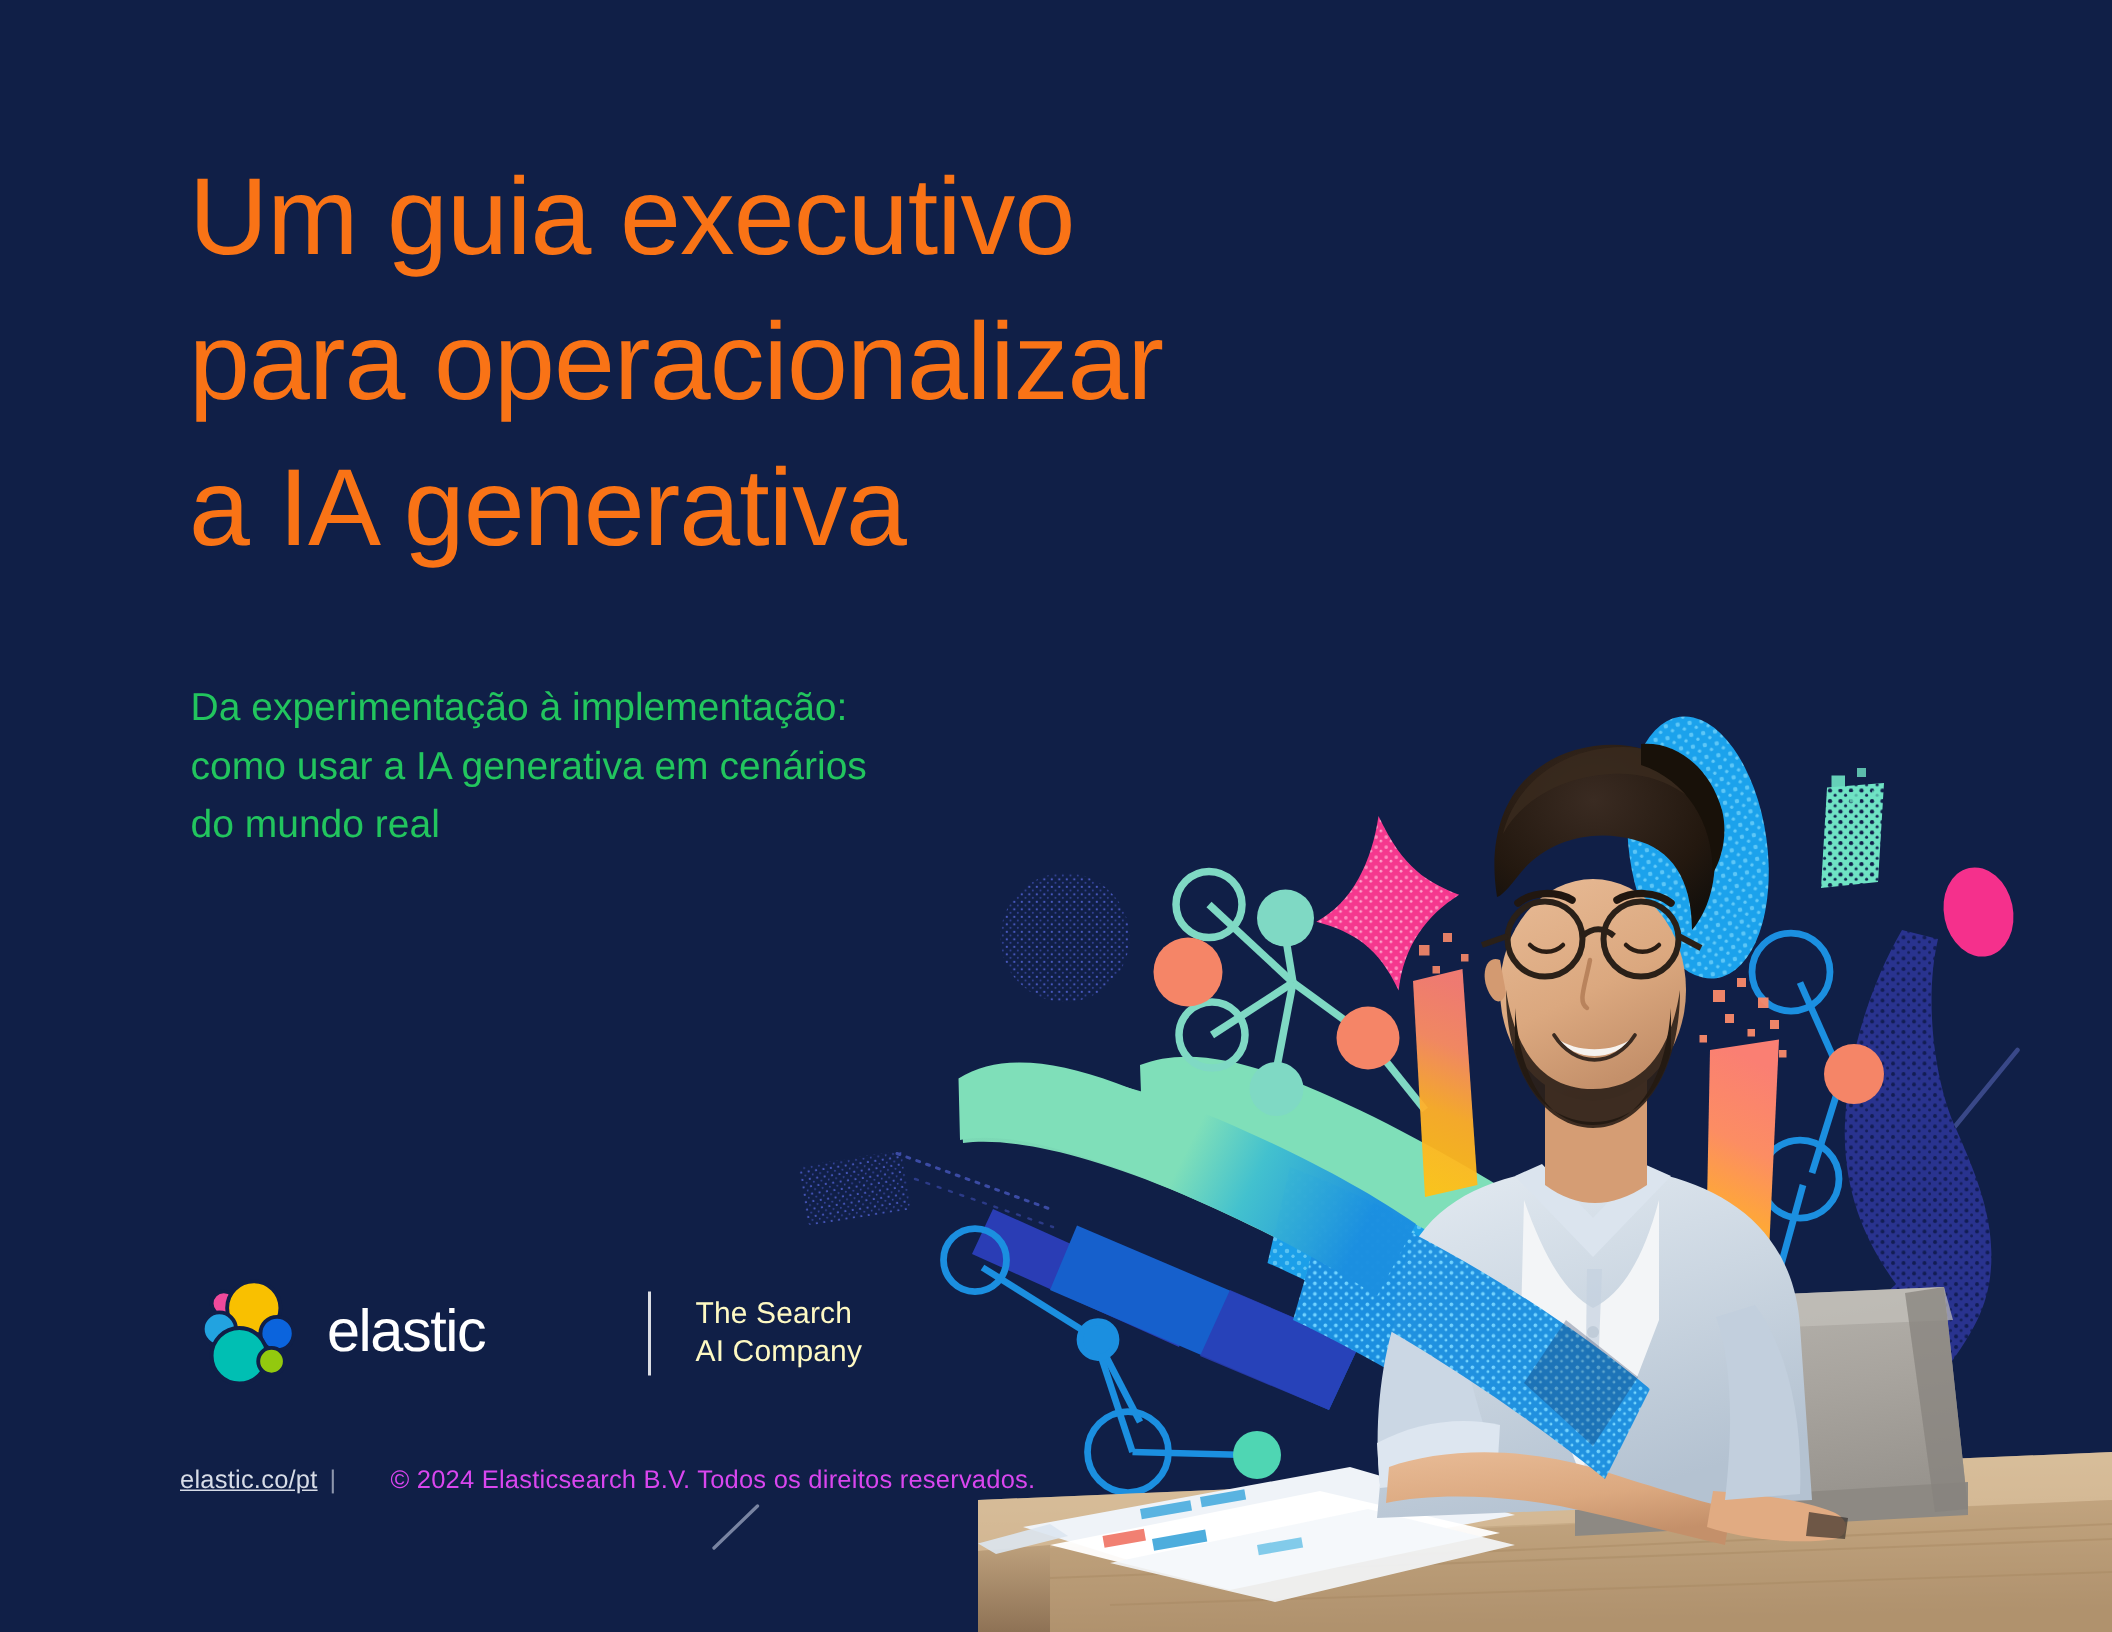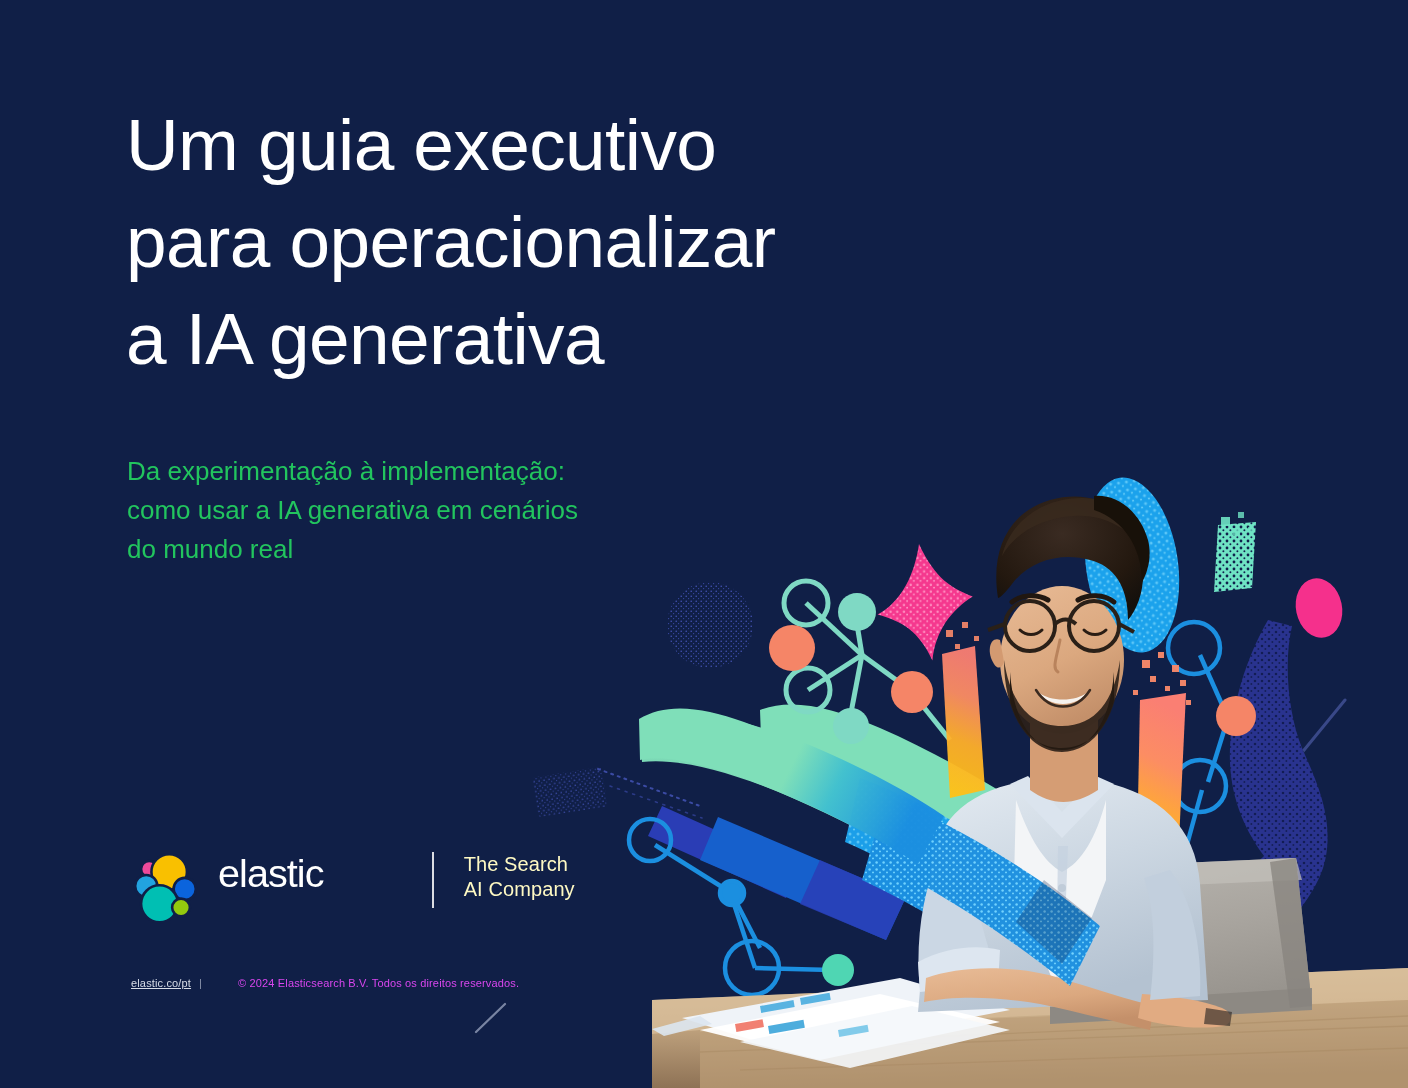--- a/index.html
+++ b/index.html
@@ -16,58 +16,58 @@
     overflow:hidden;
   }
 
   
   #art { position:absolute; inset:0; width:1408px; height:1088px; }
 
   
   .title {
     position:absolute; left:126px; top:96px;
     width:820px;
-    color:#ffffff;
+    color:#f97316;
     font-size:73px;
     line-height:97px;
     font-weight:400;
     letter-spacing:-0.6px;
     white-space:pre-line;
   }
   .subtitle {
     position:absolute; left:127px; top:452px;
     width:620px;
     color:#22c55e;
     font-size:26px;
     line-height:39px;
     font-weight:400;
     white-space:pre-line;
   }
 
   
   .logo-lockup {
     position:absolute; left:127px; top:852px;
-    display:flex; gap:17px;
+    display:flex; align-items:center; gap:17px;
   }
   .logo-mark { width:74px; height:74px; display:block; }
   .logo-word { height:46px; display:block; }
   .logo-divider {
     width:2px; height:56px; background:#ffffff; opacity:.85;
     margin-left:5px; margin-right:13px;
   }
   .logo-tag {
     color:#fef9c3; font-size:20px; line-height:25px;
     font-weight:400; white-space:pre-line; letter-spacing:.1px;
   }
 
   
   .footer {
-    position:absolute; left:131px; top:977px;
+    position:absolute; left:120px; top:977px;
     display:flex; align-items:flex-end; gap:0;
-    font-size:11px; color:#c6ccda; letter-spacing:.15px;
+    font-size:17px; color:#c6ccda; letter-spacing:.15px;
   }
   .footer-link { color:#d7dce7; text-decoration:underline; }
   .footer-sep { color:#8d96ad; margin:0 8px; }
   .footer-copy { color:#d946ef;margin-left:28px; }
 </style>
 </head>
 <body>
 
 <div id="cover">
 

